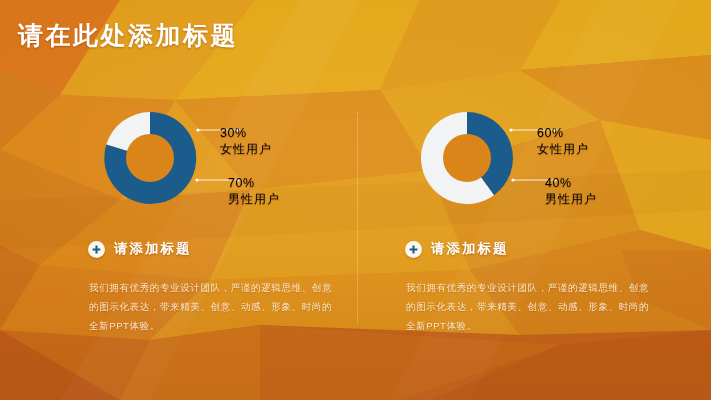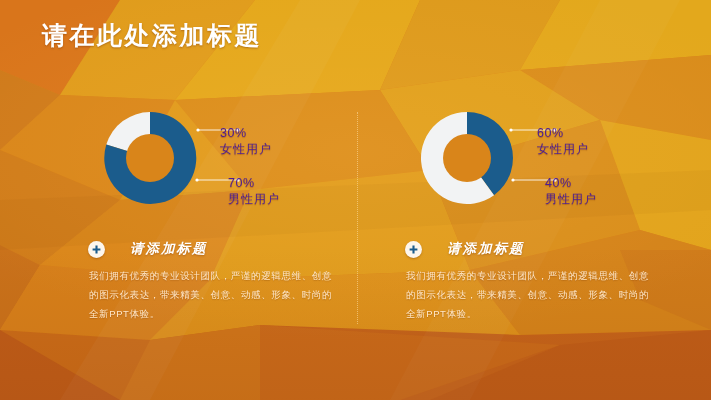--- a/index.html
+++ b/index.html
@@ -18,21 +18,21 @@
   
   .bg-shade{
     position:absolute;inset:0;
     background:
       radial-gradient(120% 85% at 50% 38%, rgba(255,190,90,.17) 0%, rgba(255,160,50,0) 55%),
       linear-gradient(180deg, rgba(0,0,0,0) 62%, rgba(120,45,0,.10) 100%);
     pointer-events:none;
   }
 
   
-  #title-block{position:absolute;left:42px;top:22px;}
+  #title-block{position:absolute;left:18px;top:22px;}
   #page-title{
     font-size:25px;font-weight:700;color:#ffffff;
     letter-spacing:2.5px;line-height:1.1;
     text-shadow:0 1px 2px rgba(120,50,0,.45);
     margin:0;white-space:nowrap;
   }
   #title-sub{
     margin:4px 0 0 2px;
     font-size:9.5px;color:#ffeccd;letter-spacing:.9px;
     white-space:nowrap;opacity:.95;
@@ -46,33 +46,33 @@
   #divider{
     position:absolute;left:357px;top:112px;
     width:1px;height:212px;
     border-left:1px dotted rgba(255,226,170,.55);
   }
 
   
   .chart-row{position:relative;height:110px;}
   .donut{position:absolute;left:45px;top:8px;width:100px;height:100px;}
   .callouts{position:absolute;left:165px;top:0;width:135px;height:110px;}
-  .callout{position:absolute;color:#4c1d95;line-height:1.25;}
+  .callout{position:absolute;color:#000000;line-height:1.25;}
   .callout .pct{font-size:12.5px;font-weight:400;letter-spacing:.5px;
     text-shadow:0 1px 1px rgba(120,50,0,.4);}
   .callout .lbl{font-size:12px;font-weight:400;letter-spacing:1px;
     text-shadow:0 1px 1px rgba(120,50,0,.4);}
   .callout-a{top:26px;}
   .callout-b{top:76px;margin-left:8px;}
 
   .leader{position:absolute;pointer-events:none;overflow:visible;}
 
   
   .body-block{position:absolute;top:140px;left:33px;width:245px;}
-  .head-row{display:flex;align-items:center;gap:25px;margin-bottom:8px;font-style:italic;}
+  .head-row{display:flex;align-items:center;gap:9px;margin-bottom:20px;}
   .badge{
     width:17px;height:17px;border-radius:50%;
     background:#fdf6ec;
     display:flex;align-items:center;justify-content:center;
     box-shadow:0 1px 2px rgba(110,45,0,.35);
     flex:0 0 auto;
   }
   .badge svg{display:block;}
   .sub-head{
     font-size:13.5px;font-weight:700;color:#ffffff;letter-spacing:2px;

